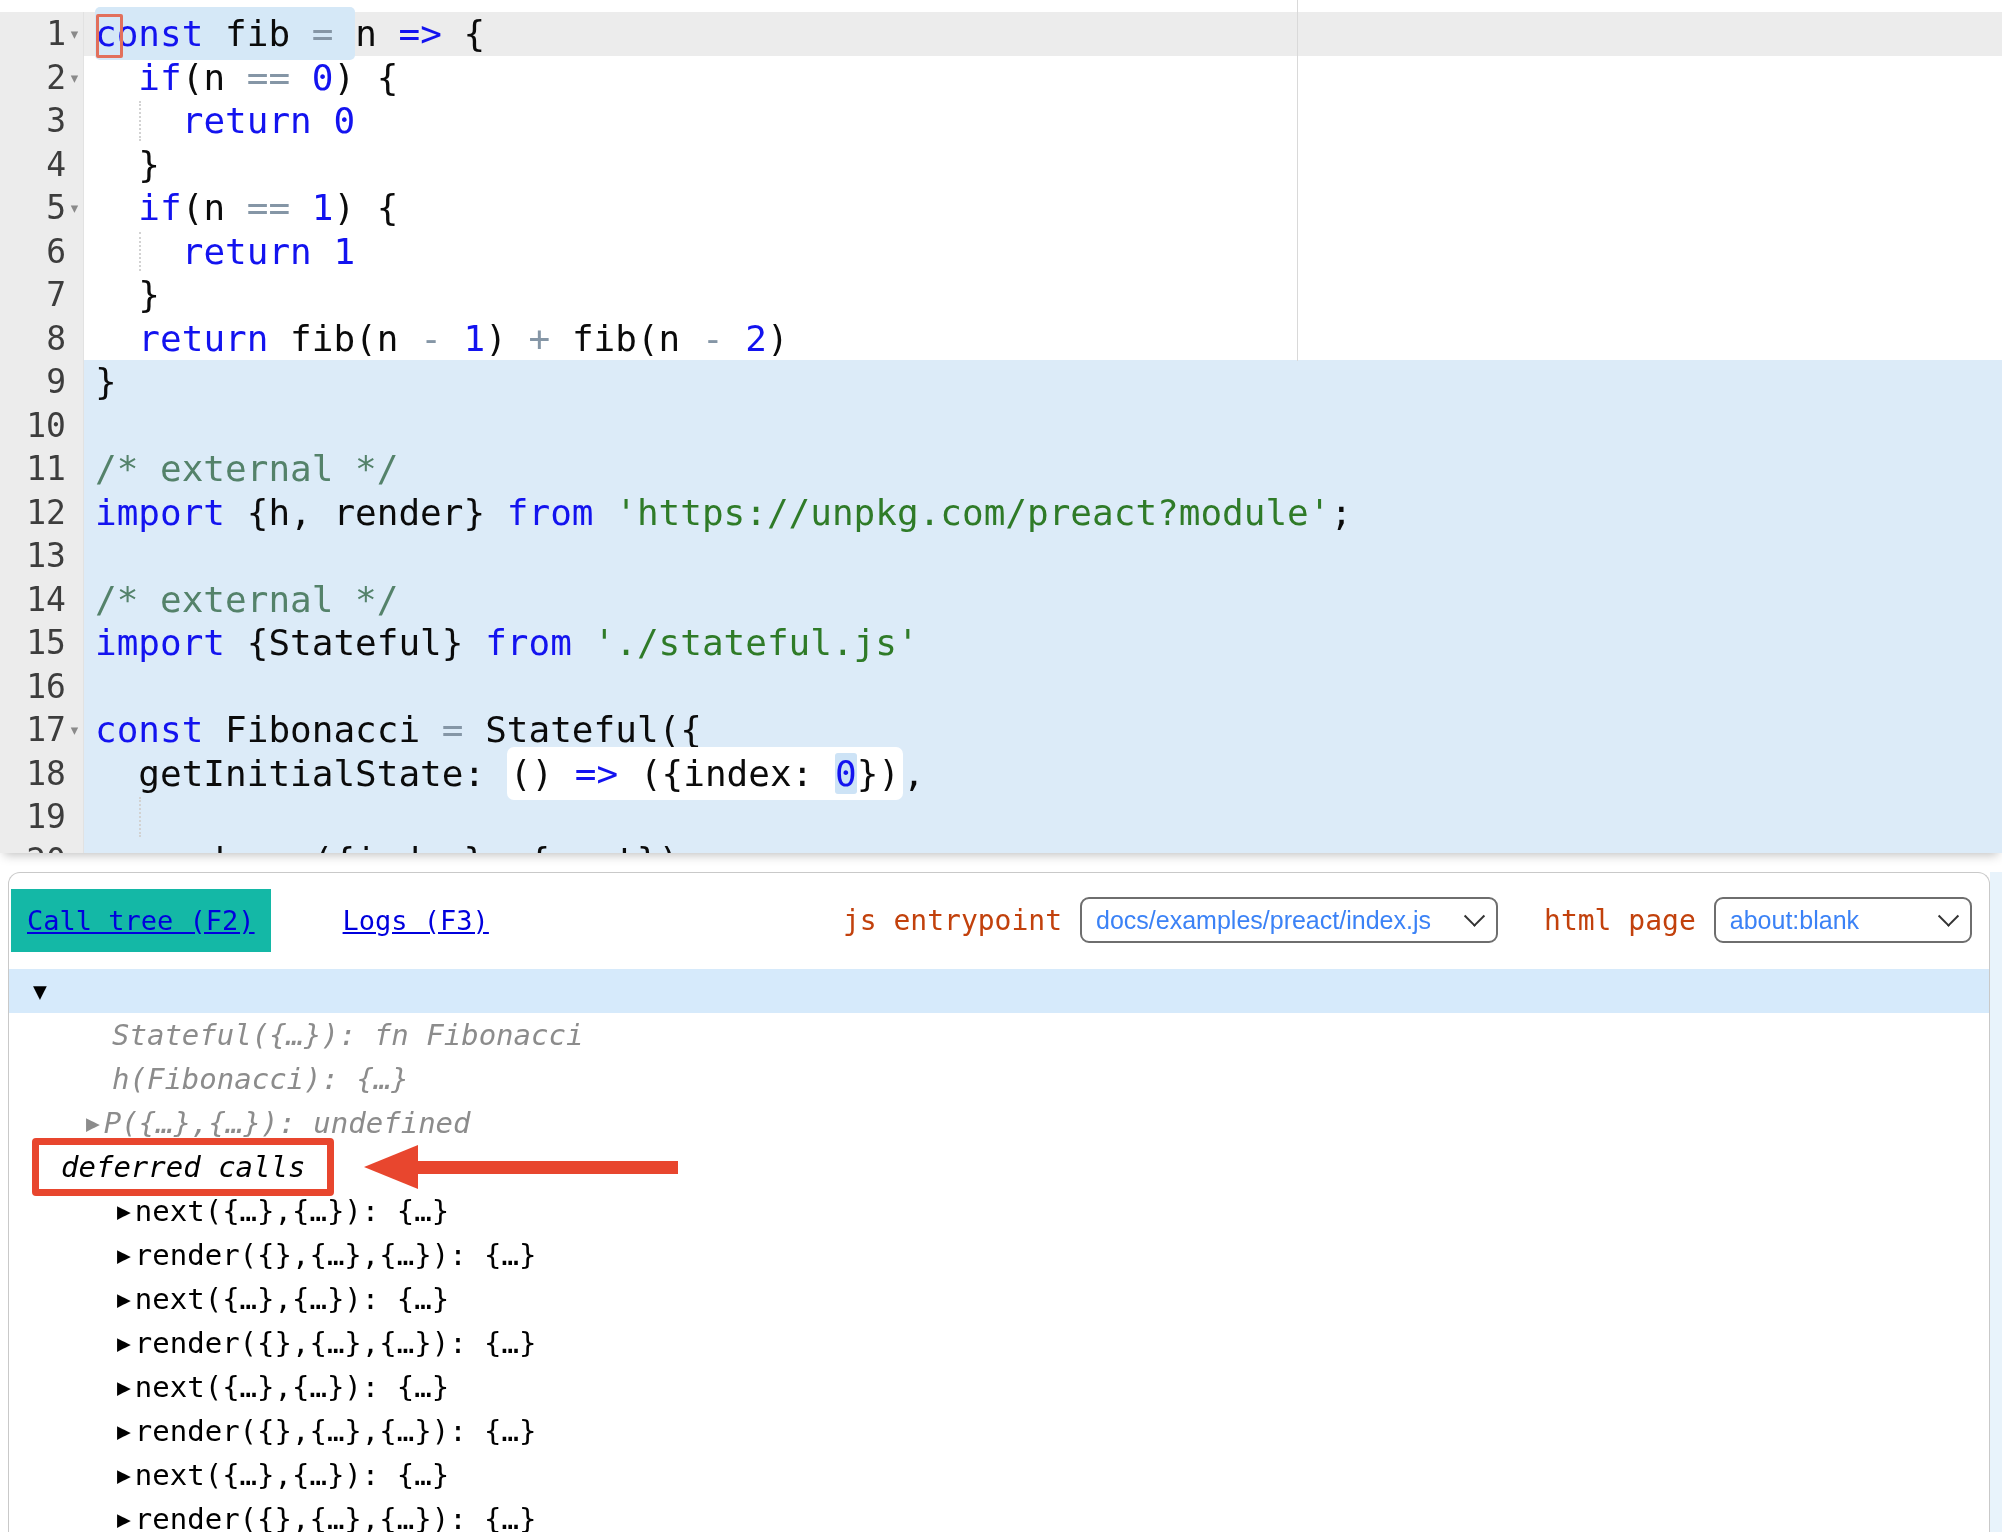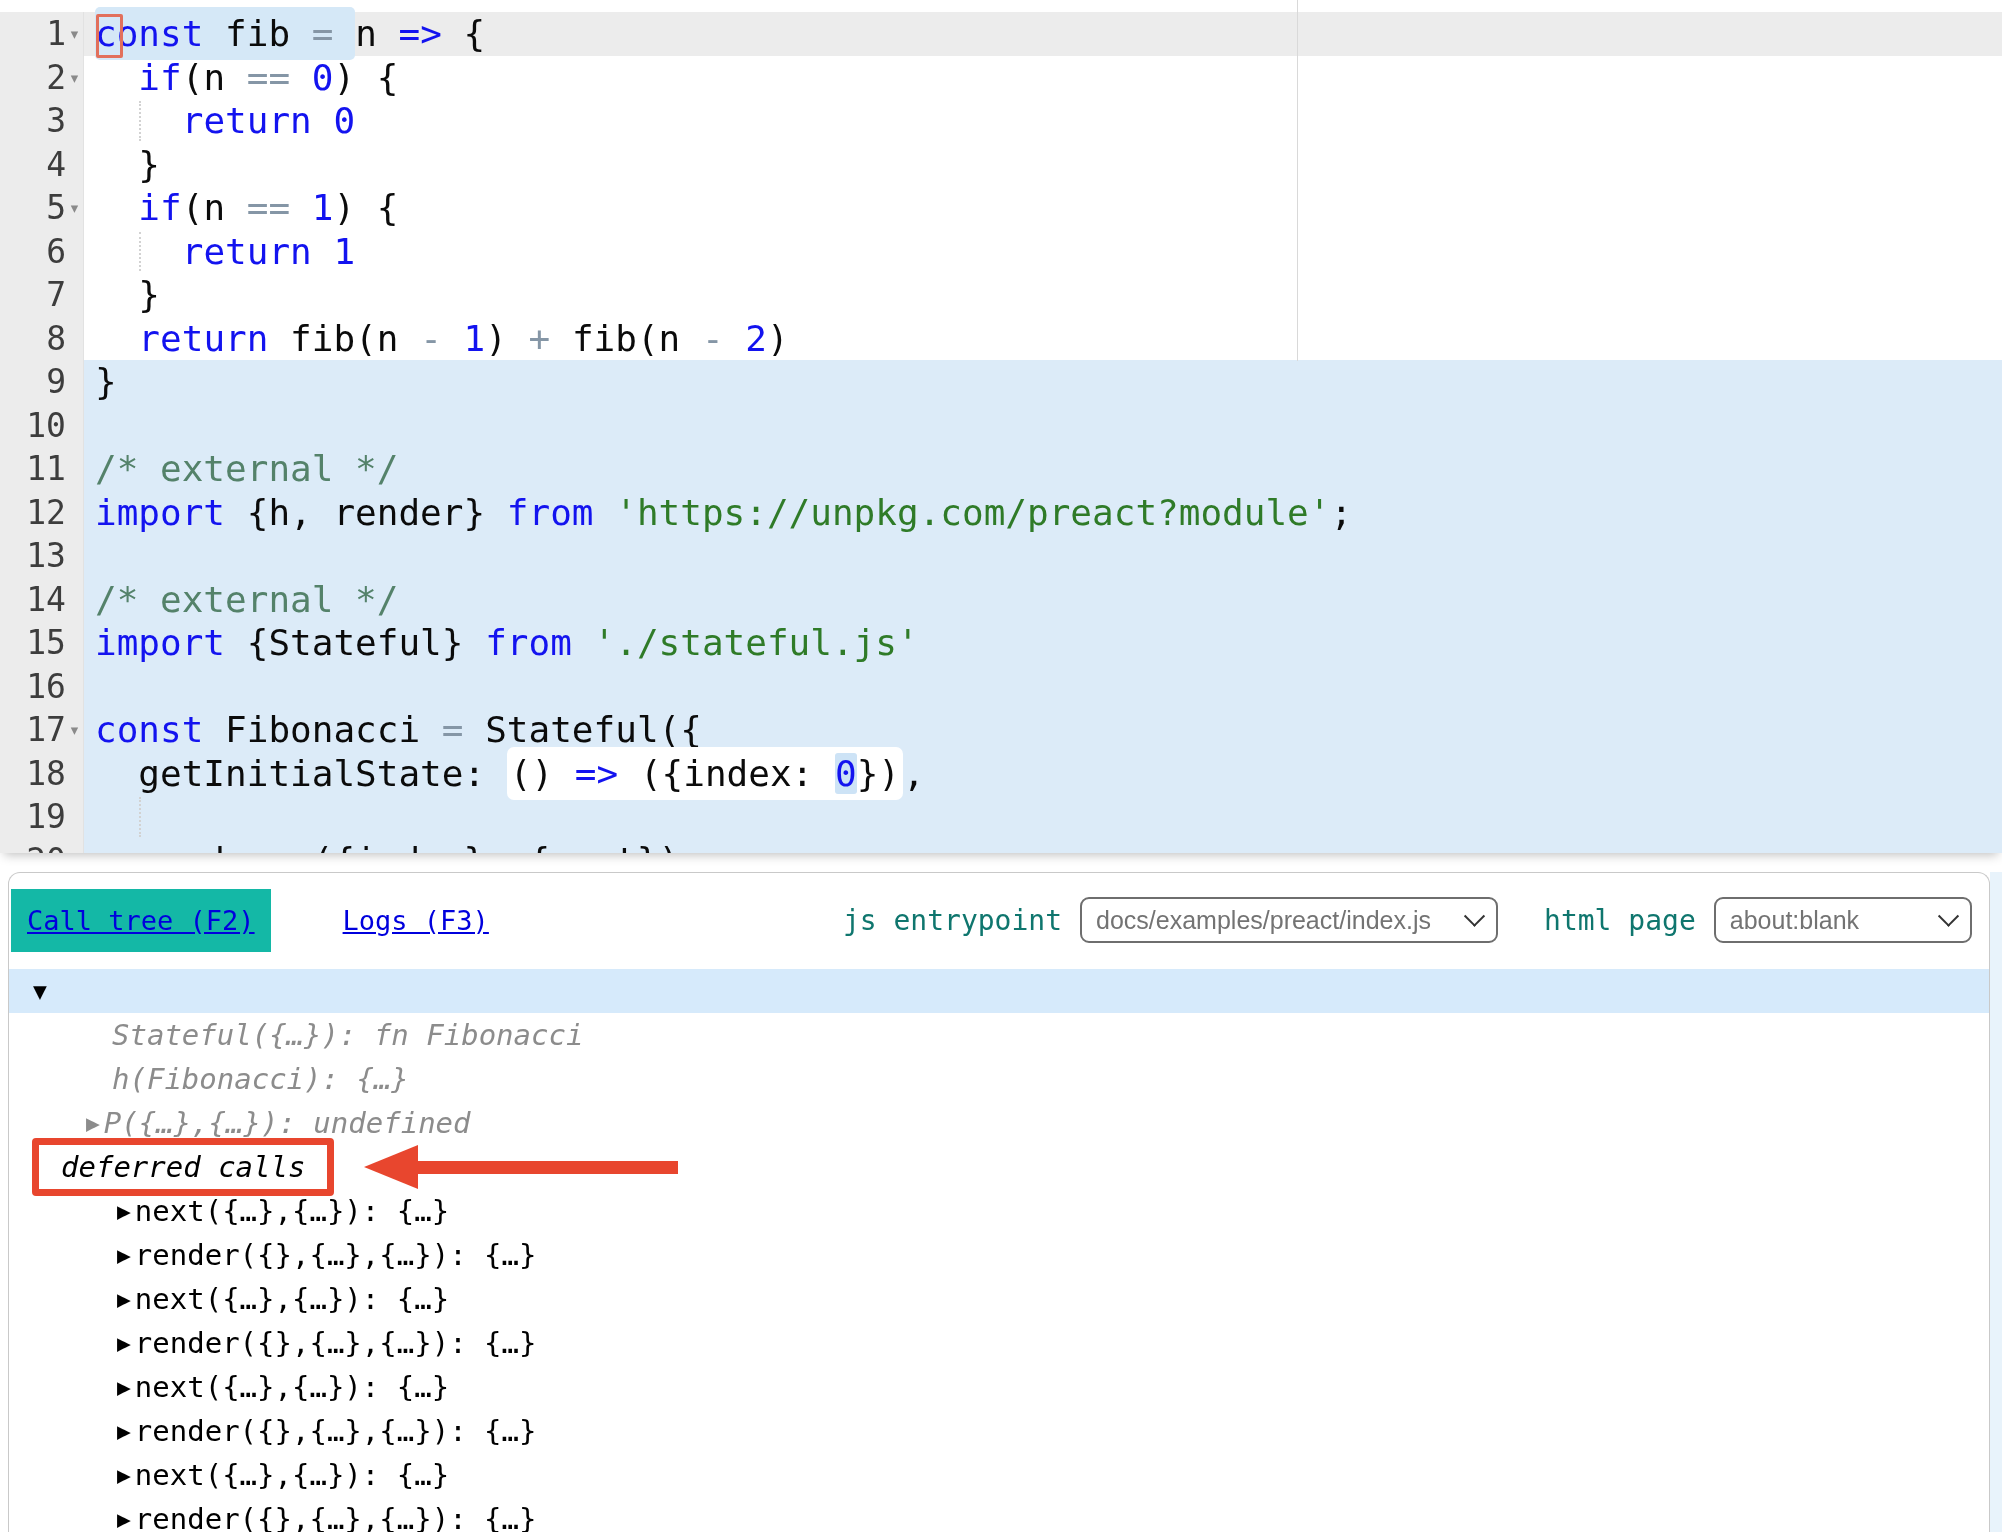--- a/index.html
+++ b/index.html
@@ -31,26 +31,26 @@
   
   .panel{position:absolute;left:8px;top:872px;width:1982px;height:660px;box-sizing:border-box;
          background:#fff;border:1px solid #c9c9c9;border-bottom:none;border-radius:12px 12px 0 0;
          overflow:hidden;}
   .rstrip{position:absolute;left:1990px;top:872px;width:12px;height:660px;background:#e8f3fb;}
   .panel-header{display:flex;align-items:center;height:78px;padding-top:8px;}
   .tab{font-size:27px;color:#0000dd;text-decoration:underline;white-space:pre;
        padding:16px 16px;cursor:pointer;}
   .tab.active{background:#14b8a6;margin-left:2px;}
   .tab.plain{margin-left:56px;}
-  .hlabel{font-size:28px;color:#0f766e;white-space:pre;}
+  .hlabel{font-size:28px;color:#c2410c;white-space:pre;}
   .lab-js{margin-left:338px;}
   .lab-html{margin-left:46px;}
   .select{height:46px;box-sizing:border-box;border:2px solid #6e6e6e;border-radius:9px;
           display:flex;align-items:center;justify-content:space-between;
-          padding:0 14px;font-family:"Liberation Sans",sans-serif;font-size:25px;color:#737373;
+          padding:0 14px;font-family:"Liberation Sans",sans-serif;font-size:25px;color:#3b82f6;
           background:#fff;margin-left:18px;}
   .sel-js{width:418px;} .sel-html{width:258px;}
   .chev{width:13px;height:13px;border-right:2.5px solid #333;border-bottom:2.5px solid #333;
         transform:rotate(45deg) translate(-3px,-3px);flex:none;}
 
   #tree{margin-top:10px;}
   .trow{height:44px;display:flex;align-items:center;font-size:29px;white-space:pre;color:#000;}
   .tmark{font-size:23px;margin-right:4px;}
   .r-toplevel{background:#d6eafb;padding-left:24px;font-style:italic;}
   .r-dim{padding-left:103px;color:#8c8c8c;font-style:italic;}

